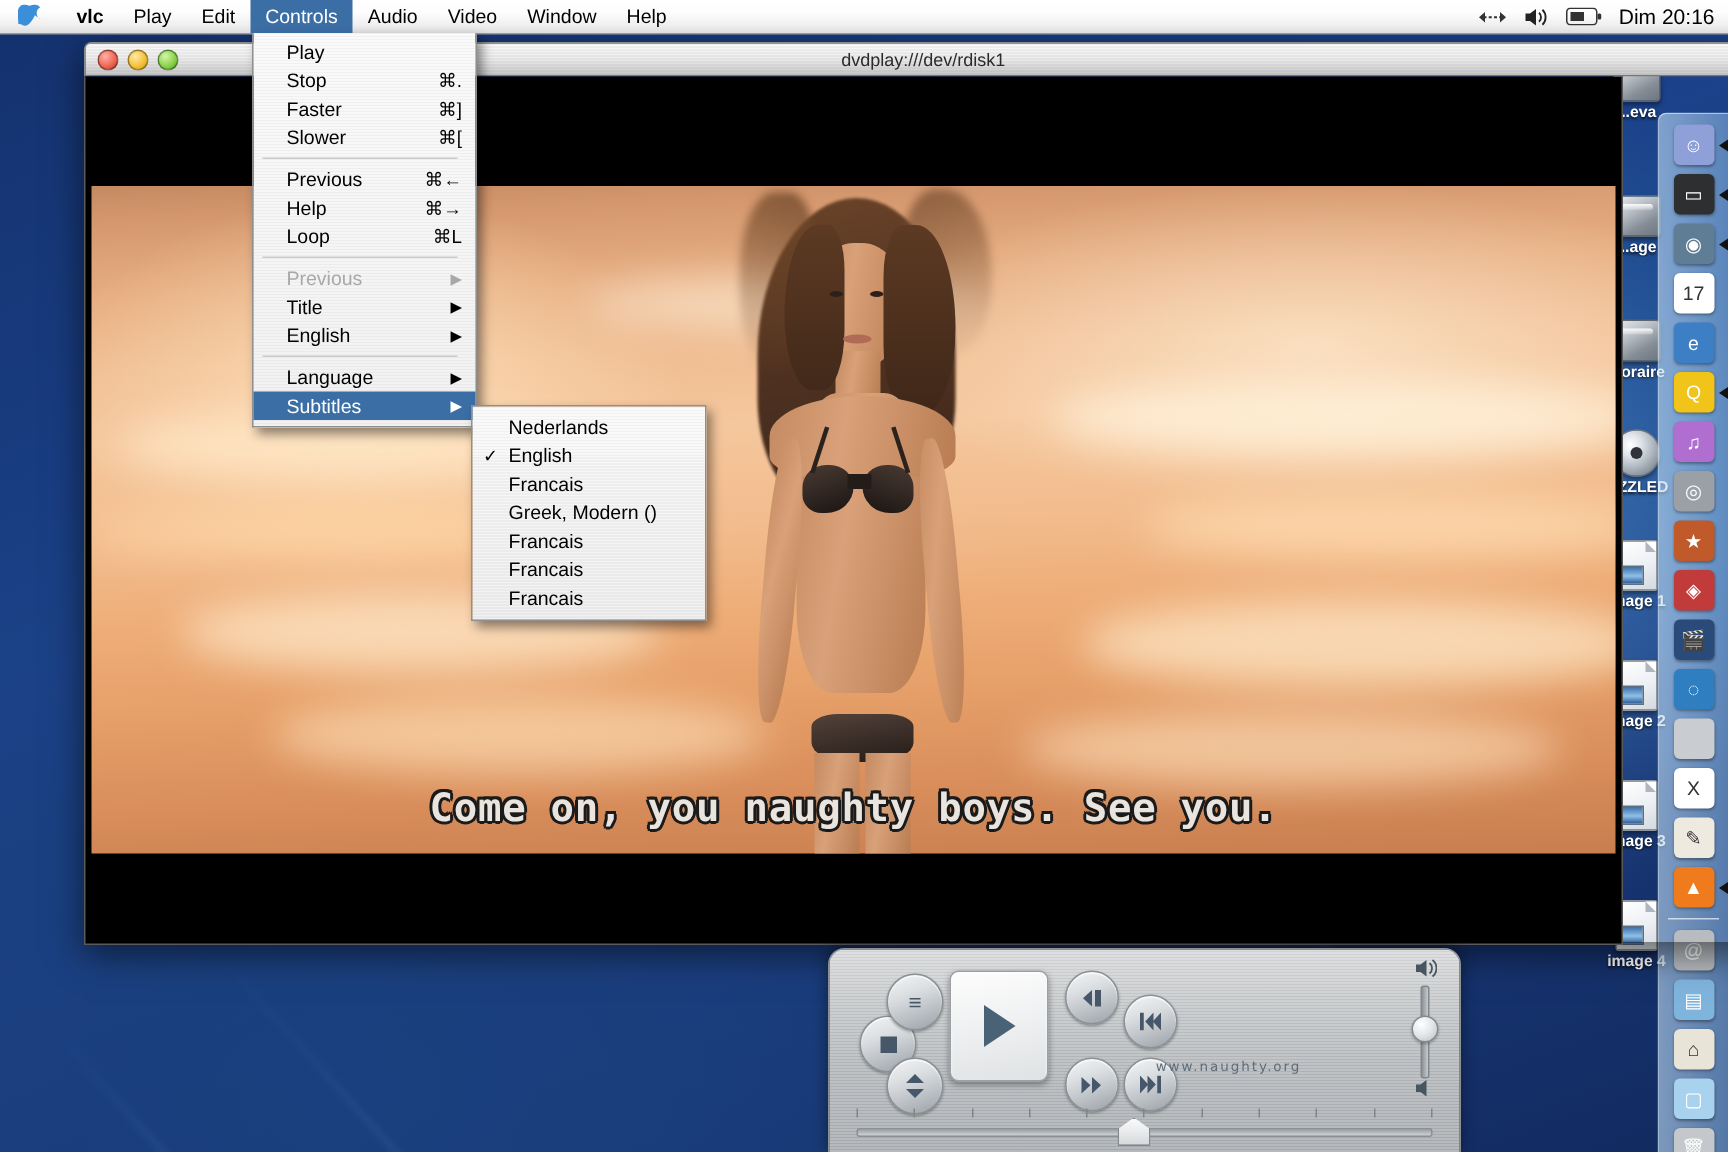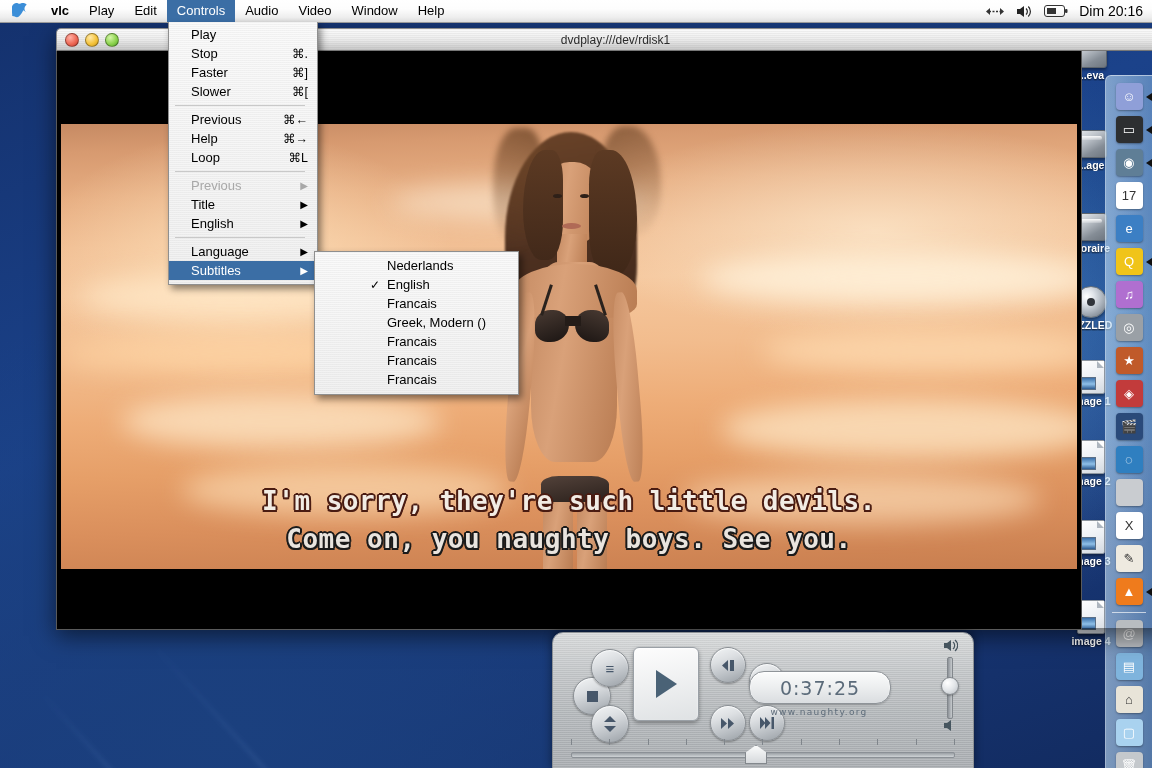--- a/index.html
+++ b/index.html
@@ -152,21 +152,21 @@
   .mrow{height:19px;display:flex;align-items:center;padding:0 9px 0 22px;white-space:nowrap;position:relative;}
   .mrow.hl{background:#3b6ea5;color:#fff;}
   .mrow.dim{color:#a8a8a8;}
   .mrow .key{margin-left:auto;padding-left:26px;font-size:12.5px;}
   .mrow .arw{margin-left:auto;padding-left:26px;font-size:10px;}
   .mrow.hl .arw{color:#fff;}
   .msep{height:1px;background:#c9c9c9;margin:4px 12px 4px 6px;}
   .check{position:absolute;left:7px;font-size:12px;}
 
   #controlsMenu{left:168px;top:22px;width:148px;}
-  #subsMenu{left:314px;top:251px;width:155px;padding-top:4px;padding-bottom:5px;border-top:1px solid #8f8f8f;padding-left:48px;}
+  #subsMenu{left:314px;top:270px;width:155px;padding-top:4px;padding-bottom:5px;border-top:1px solid #8f8f8f;}
   #subsMenu .mrow{padding-left:24px;}
 
   
   #controller{
     position:absolute;left:552px;top:632px;width:420px;height:136px;z-index:30;
     border-radius:11px 11px 0 0;
     background:
       repeating-linear-gradient(180deg,rgba(255,255,255,.14) 0px,rgba(255,255,255,.14) 1px,rgba(0,0,0,.03) 1px,rgba(0,0,0,.03) 2px),
       linear-gradient(180deg,#d8dadb 0%,#c3c6c8 30%,#b4b8bb 60%,#a9adb1 100%);
     border:1px solid #8d9195;box-shadow:0 -2px 10px rgba(0,0,0,.45);
@@ -409,21 +409,20 @@
         <div style="position:absolute;left:480px;top:352px;width:68px;height:32px;border-radius:26% 26% 40% 40%;background:linear-gradient(170deg,#53423a,#241b17);"></div>
 
         <div class="skin" style="position:absolute;left:448px;top:168px;width:22px;height:190px;border-radius:42%;transform:rotate(5deg);"></div>
         <div class="skin" style="position:absolute;left:556px;top:168px;width:22px;height:190px;border-radius:42%;transform:rotate(-5deg);"></div>
 
         <div class="skin" style="position:absolute;left:482px;top:378px;width:30px;height:70px;"></div>
         <div class="skin" style="position:absolute;left:516px;top:378px;width:30px;height:70px;"></div>
       </div>
 
       <div id="subs">
-        <div class="l1">I'm sorry, they're such little devils.</div>
         <div class="l2">Come on, you naughty boys.  See you.</div>
       </div>
     </div>
   </div>
 </div>
 
 <div id="controller">
 
   <div class="rbtn" style="left:20px;top:44px;width:36px;height:36px;">
     <span style="width:11px;height:11px;background:#47576a;display:block;"></span>
@@ -464,23 +463,20 @@
       </svg>
   </div>
   <div class="rbtn" style="left:196px;top:72px;width:34px;height:34px;">
     <svg width="16" height="12" viewBox="0 0 16 12">
         <rect x="12.5" y="0" width="2.5" height="12" fill="#47576a"></rect>
         <polygon points="1,0 1,12 6.5,6" fill="#47576a"></polygon>
         <polygon points="6,0 6,12 11.5,6" fill="#47576a"></polygon>
       </svg>
   </div>
 
-  <div id="timebox">
-    <span id="timetext">0:37:25</span>
-  </div>
   <div id="weburl">www.naughty.org</div>
 
   <div id="volwrap">
     <div class="spk" style="left:12px;top:-2px;">
       <svg width="15" height="13" viewBox="0 0 15 13">
           <polygon points="1,4 4,4 8,1 8,12 4,9 1,9" fill="#46555f"></polygon>
           <path d="M10 3 a4.5 4.5 0 0 1 0 7" stroke="#46555f" fill="none" stroke-width="1.2"></path>
           <path d="M12 1 a7 7 0 0 1 0 11" stroke="#46555f" fill="none" stroke-width="1.2"></path>
         </svg>
     </div>

